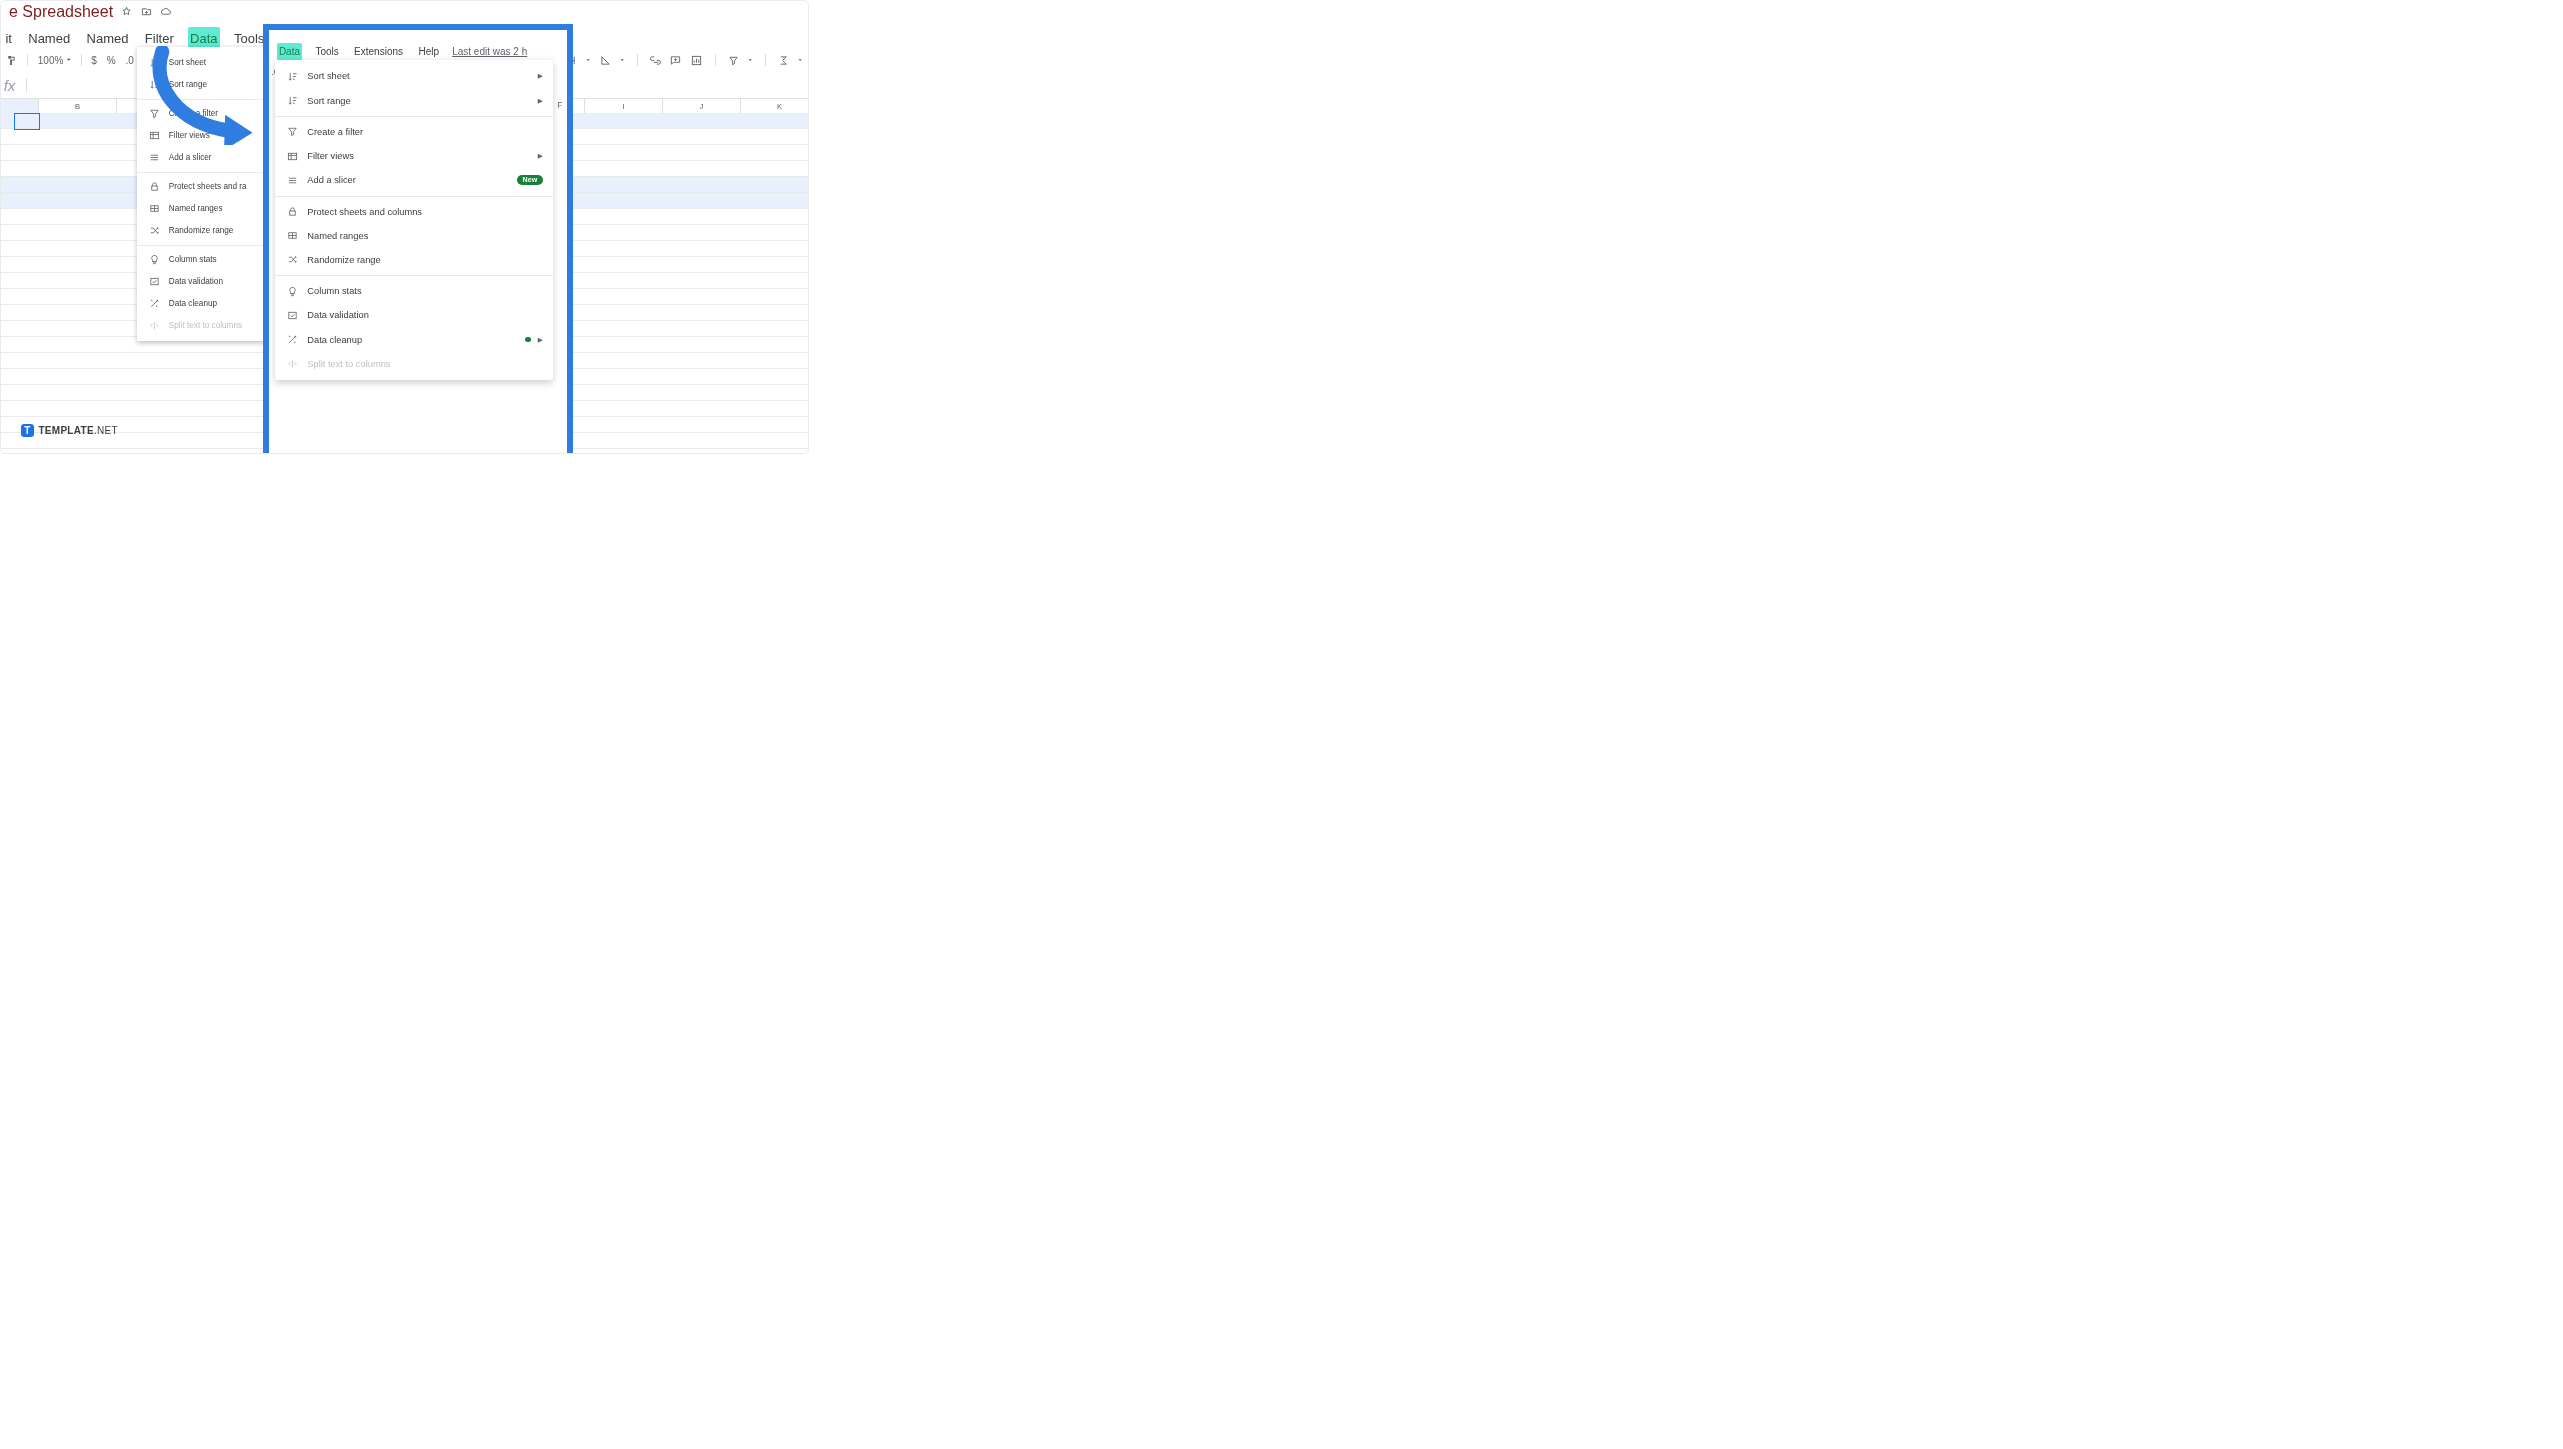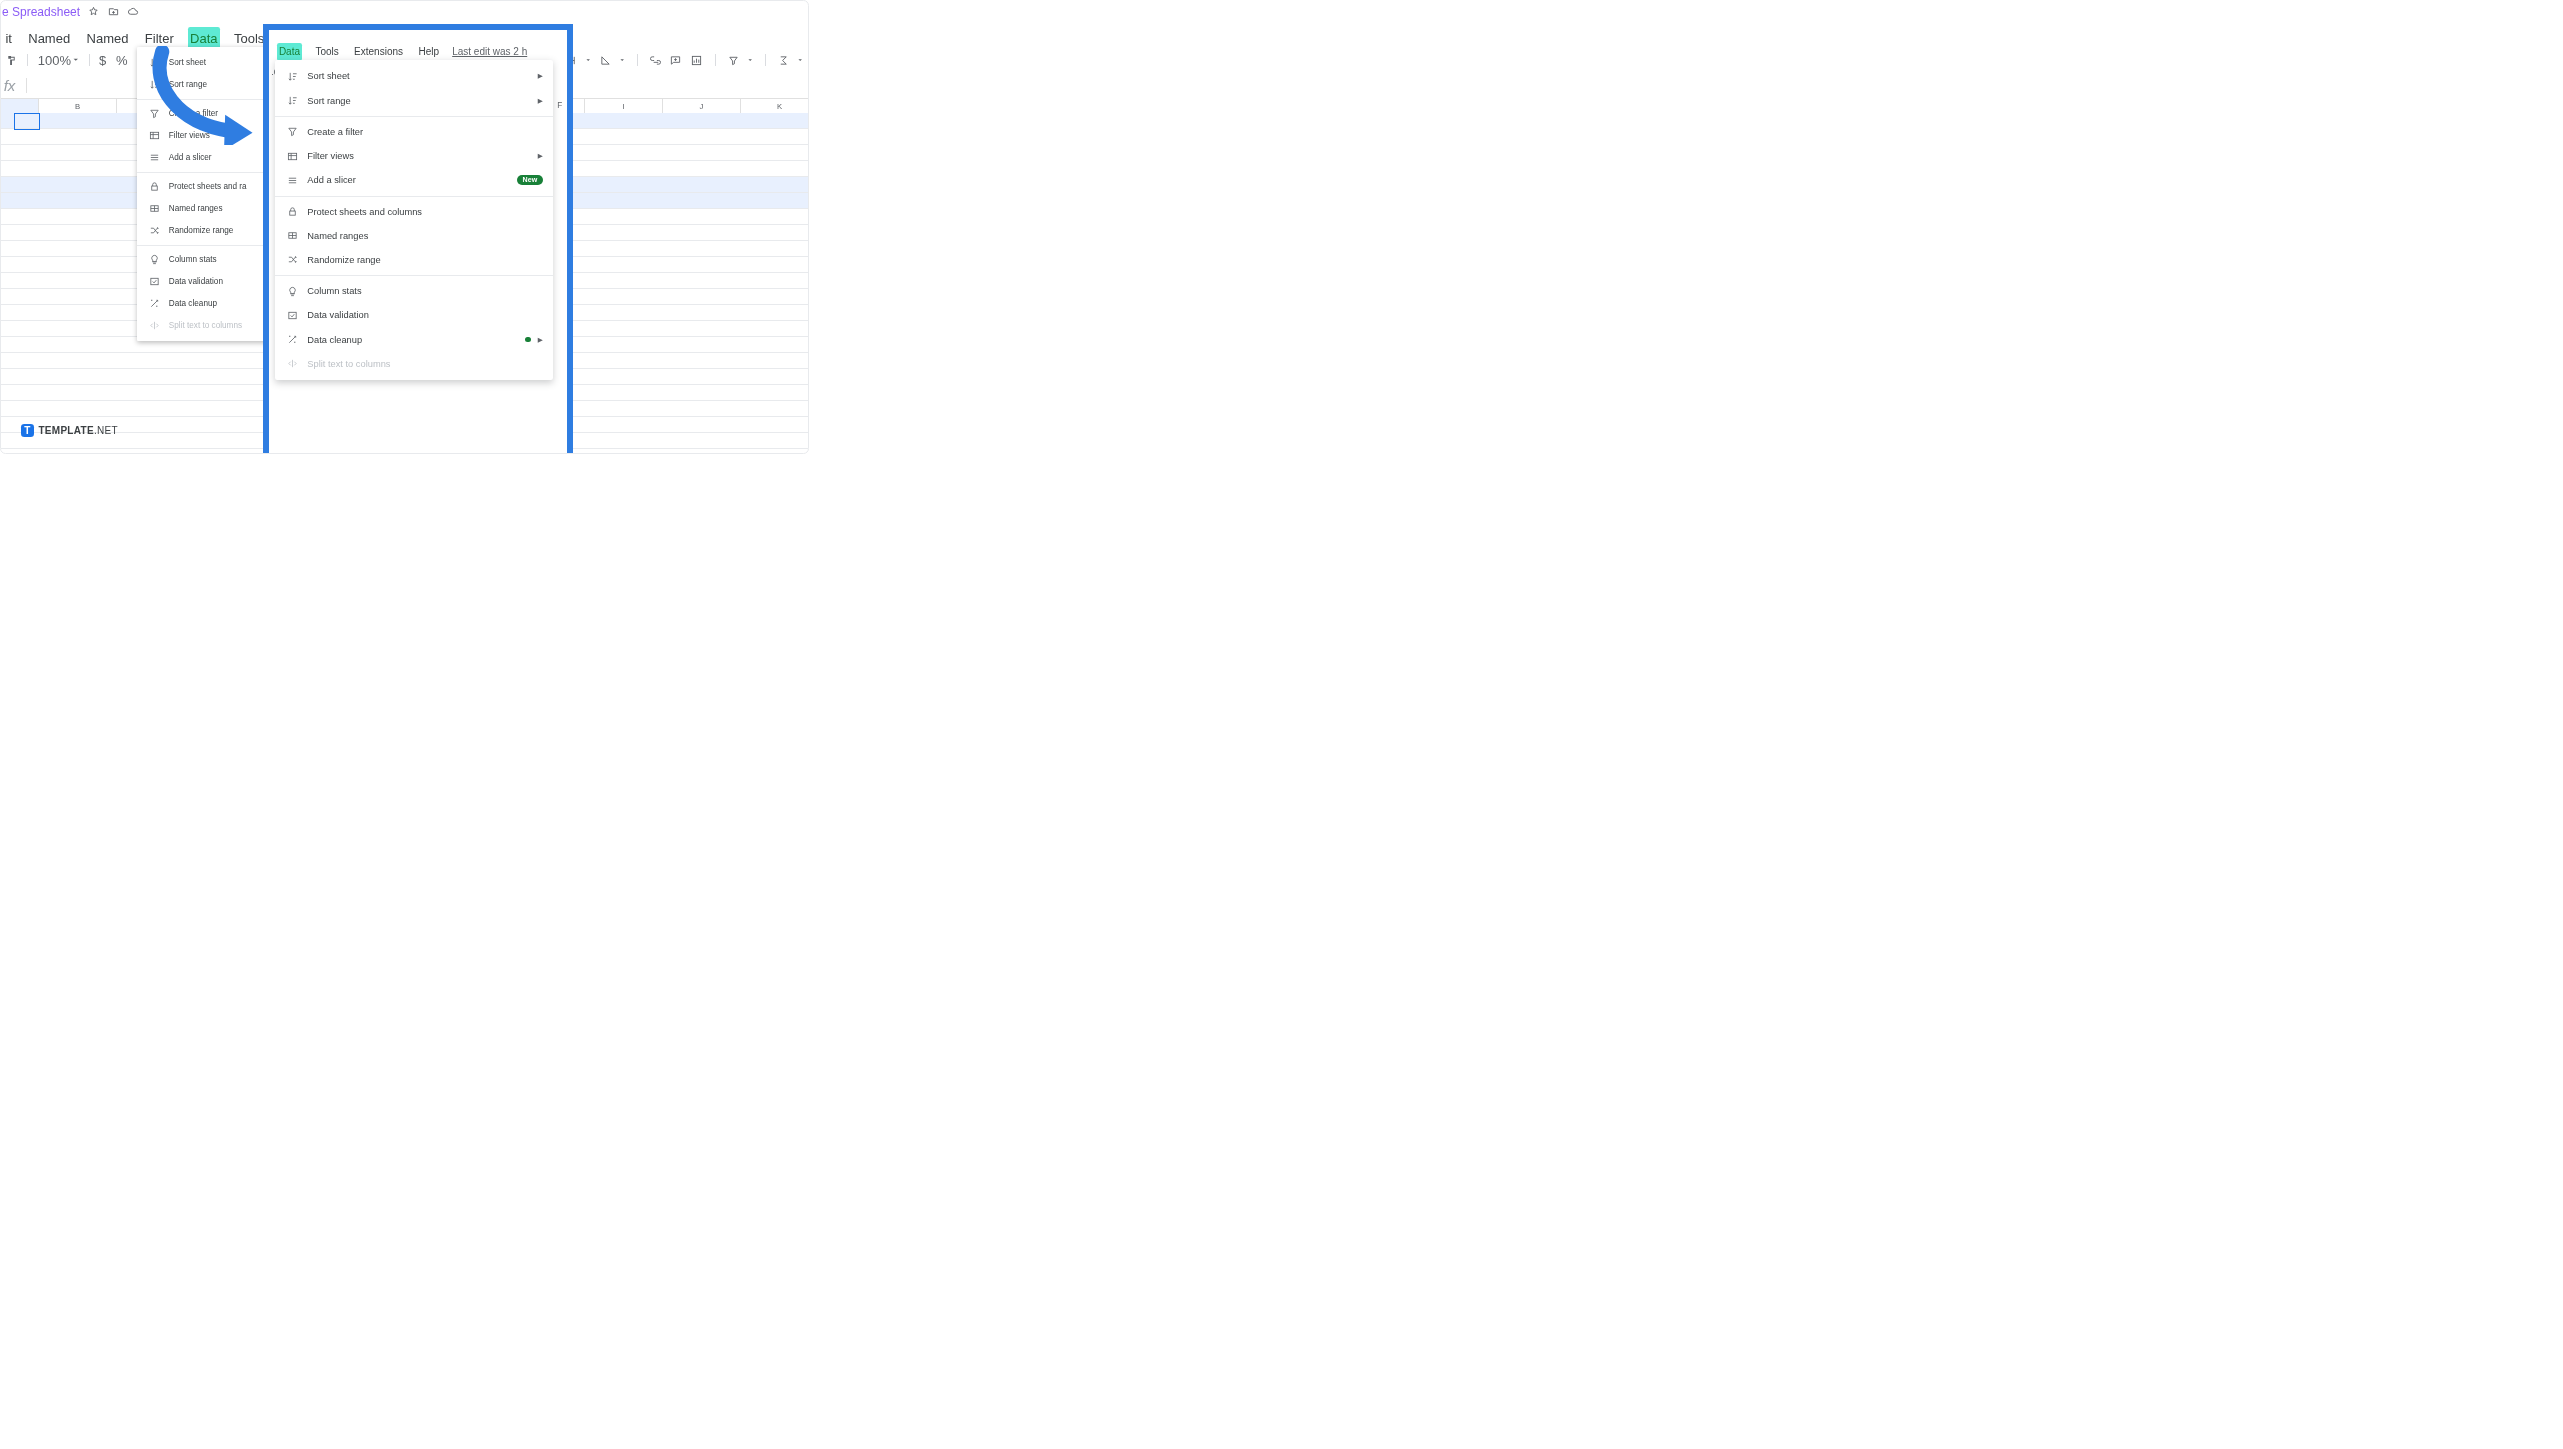--- a/index.html
+++ b/index.html
@@ -1,28 +1,28 @@
 <!DOCTYPE html>
 <html style="font-size:8.8px"><head>
 <meta charset="utf-8">
 <style>
 html,body{margin:0;padding:0;font-family:Arial,Helvetica,sans-serif;background:#fff;color:#3c4043;overflow:hidden}
 .stage{position:relative;width:807px;height:452px;background:#fff;border:0.5px solid #e8eaed;border-radius:5.5px;overflow:hidden}
 
 
 .title-row{position:absolute;left:0;top:2.2px;height:17.6px;display:flex;align-items:center;gap:7.7px;padding-left:0}
-.title{font-size:12px;color:#8b5cf6;padding-left:1px}
+.title{font-size:16px;color:#7f1d1d;padding-left:8px}
 .title-icons{display:flex;gap:7.7px;color:#5f6368}
 .icon{display:inline-flex;align-items:center;justify-content:center;width:12px;height:12px}
 
 .menu-row{position:absolute;left:2.2px;top:26px;height:22px;display:flex;align-items:center;gap:12px;font-size:13px;color:#3c4043}
 .menu-item{padding:3.3px 2.2px;border-radius:2.2px}
 .menu-item.active{background:#5eead4;color:#188038}
 
-.toolbar{position:absolute;left:2.2px;top:49px;height:20px;display:flex;align-items:center;gap:3.3px;font-size:13px;color:#5f6368}
+.toolbar{position:absolute;left:2.2px;top:49px;height:20px;display:flex;align-items:center;gap:3.3px;font-size:10px;color:#5f6368}
 .tb-sep{width:0.5px;height:12px;background:#dadce0;margin:0 3.3px}
 .tb-btn{padding:2.2px 3.3px;display:inline-flex;align-items:center;gap:2.2px}
 
 .toolbar-right{position:absolute;right:5.5px;top:49px;height:20px;display:flex;align-items:center;gap:8.8px;color:#5f6368}
 
 .namebox{position:absolute;left:2.7px;top:77px;width:22px;height:15.4px;font-style:italic;color:#9aa0a6;font-size:15px;display:flex;align-items:center;border-right:0.5px solid #e0e0e0}
 
 .grid-header{position:absolute;left:0;top:97px;height:15.4px;display:flex;font-size:7.7px;color:#5f6368;border-top:0.5px solid #e0e0e0;border-bottom:0.5px solid #e0e0e0}
 .colh{border-right:0.5px solid #e0e0e0;display:flex;align-items:center;justify-content:center}
 .grid-body{position:absolute;left:0;top:112px;right:0;bottom:0}

